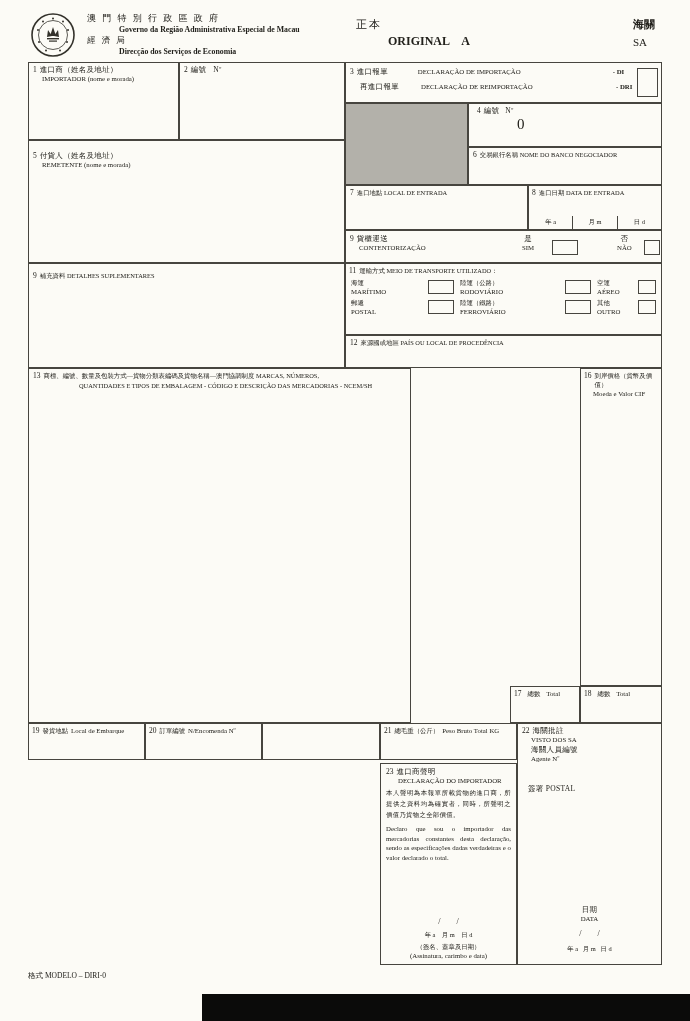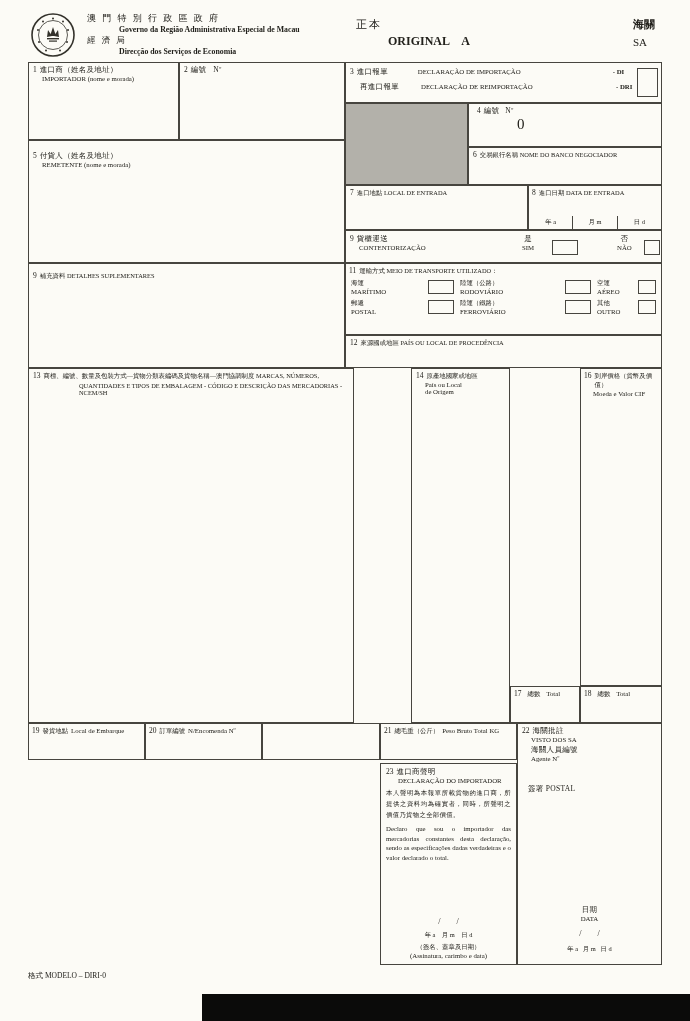--- a/index.html
+++ b/index.html
@@ -221,36 +221,28 @@
     </div>
   </div>
 
   <div class="box" style="left:345px;top:335px;width:317px;height:33px;">
     <div class="row">
       <span class="no">12</span>
       <span class="sm">來源國或地區  PAÍS OU LOCAL DE PROCEDÊNCIA</span>
     </div>
   </div>
 
-  <div class="box" style="left:28px;top:368px;width:326px;height:355px;">
+  <div class="box" style="left:28px;top:368px;width:383px;height:355px;">
     <div class="row">
       <span class="no">13</span>
       <span class="sm">商標、編號、數量及包裝方式—貨物分類表編碼及貨物名稱—澳門協調制度  MARCAS, NÚMEROS,</span>
     </div>
     <div class="sm" style="padding-left:46px;margin-top:1px;">QUANTIDADES E TIPOS DE EMBALAGEM  -  CÓDIGO E DESCRIÇÃO DAS MERCADORIAS  -  NCEM/SH</div>
   </div>
 
-  <div class="box" style="left:411px;top:368px;width:99px;height:355px;">
-    <div class="row">
-      <span class="no">14</span>
-      <span class="sm">原產地國家或地區</span>
-    </div>
-    <div class="pt ind">País ou Local</div>
-    <div class="pt ind">de Origem</div>
-  </div>
 
 
   <div class="box" style="left:580px;top:368px;width:82px;height:318px;padding:2px 3px;">
     <div class="row">
       <span class="no">16</span>
       <span class="sm">到岸價格（貨幣及價值）</span>
     </div>
     <div class="pt ind">Moeda e Valor CIF</div>
   </div>
 

